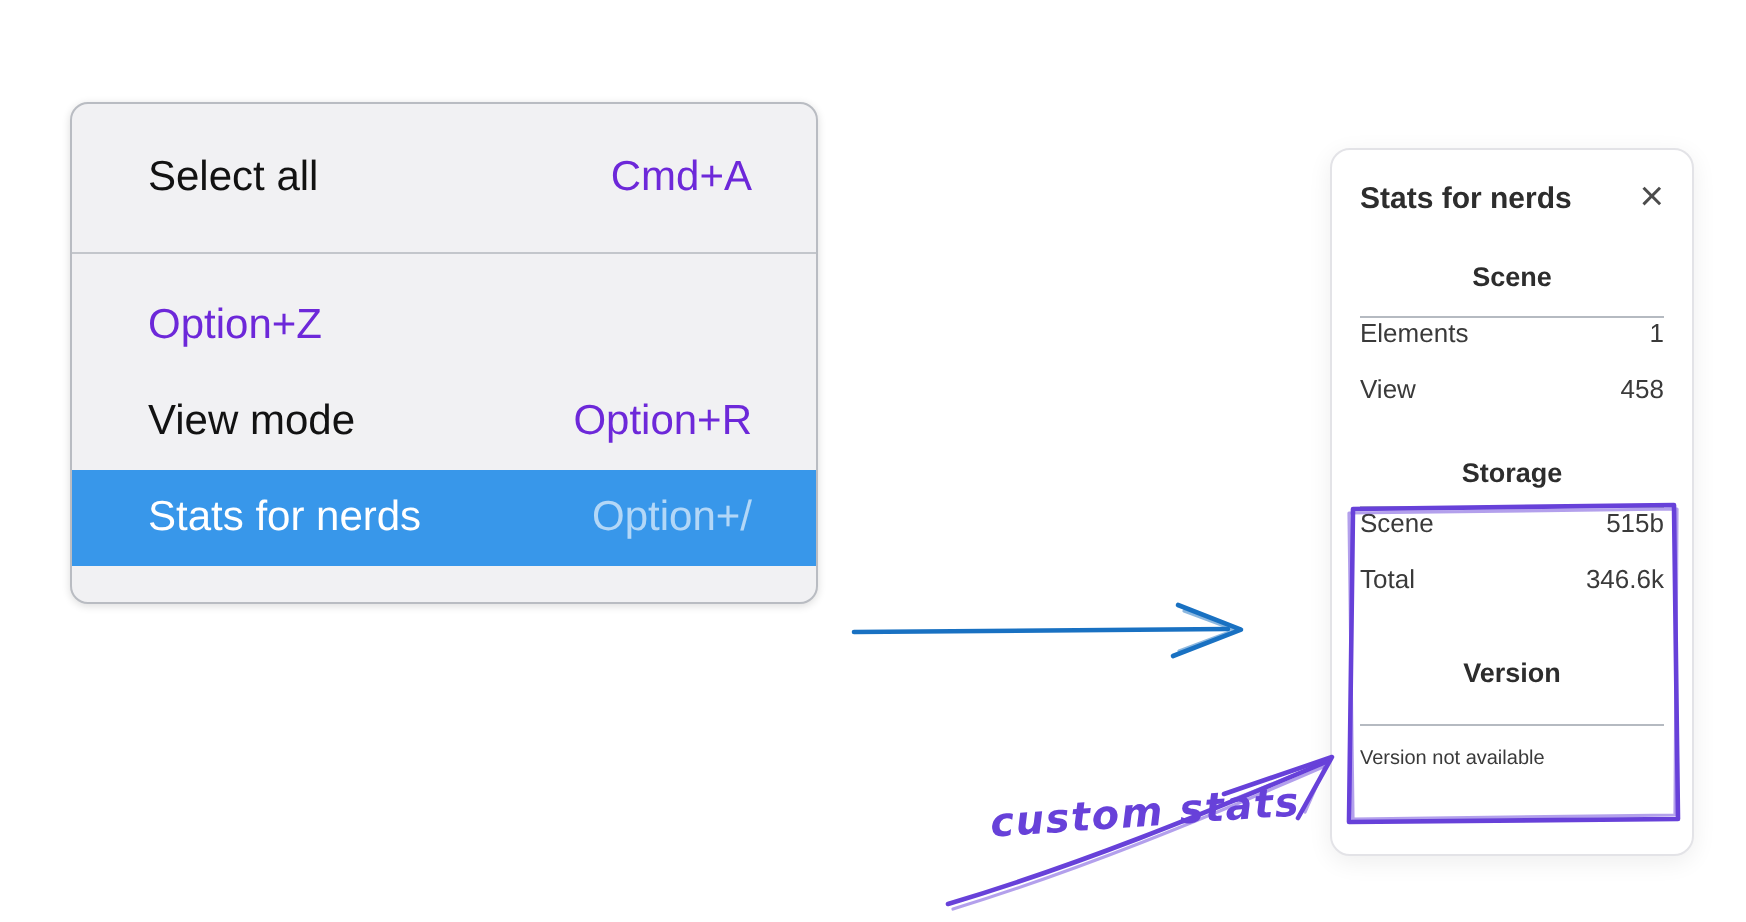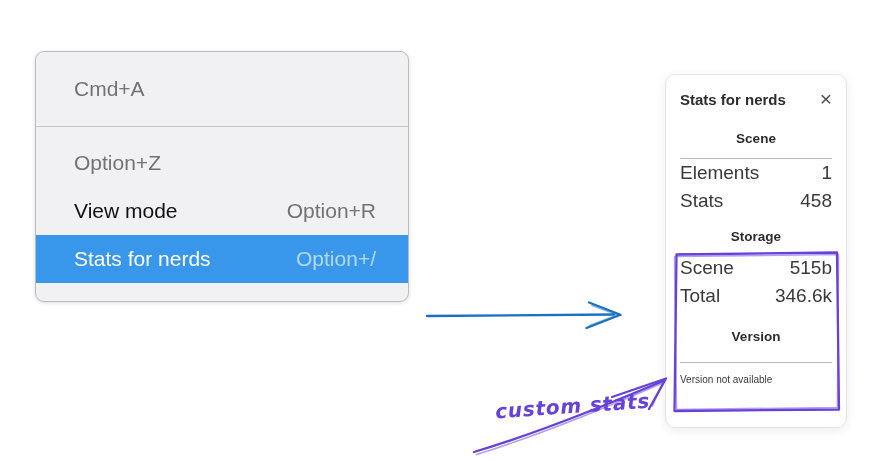--- a/index.html
+++ b/index.html
@@ -7,21 +7,21 @@
          font-family:"Liberation Sans",sans-serif;}
 
   
   .menu{position:absolute;left:35px;top:51px;width:374px;box-sizing:border-box;
         background:#f1f1f3;border:1px solid #b9bcc2;border-radius:9px;overflow:hidden;
         box-shadow:0 1px 4px rgba(0,0,0,.14);}
   .menu-section.top{padding:13px 0;}
   .menu-section.bottom{padding:12px 0 18px;}
   .menu-item{height:48px;display:flex;align-items:center;justify-content:space-between;
              padding:0 32px 0 38px;font-size:21px;color:#121212;cursor:default;}
-  .mi-shortcut{color:#737373;}
+  .mi-shortcut{color:#6d28d9;}
   .menu-item.highlighted{background:#3897ea;color:#ffffff;}
   .menu-item.highlighted .mi-shortcut{color:rgba(255,255,255,.62);}
   .menu-divider{border-top:1px solid #c3c6cb;height:0;}
 
   
   .panel{position:absolute;left:665px;top:74px;width:182px;height:354px;box-sizing:border-box;
          padding:0 14px;background:#ffffff;border:1px solid #e3e3e7;border-radius:10px;
          box-shadow:0 3px 12px rgba(0,0,0,.07);color:#3a3a3a;z-index:1;}
   .panel-header{display:flex;align-items:center;justify-content:space-between;
                 padding-top:13px;height:22px;}
@@ -29,41 +29,42 @@
   .close-btn{background:none;border:0;padding:0;margin:0;font-size:21px;line-height:20px;
              color:#4c4c4c;cursor:pointer;font-family:inherit;}
   .sec-h{text-align:center;font-weight:700;font-size:13.5px;color:#2d2d2d;height:18px;line-height:18px;}
   .sec-h.h-scene{margin-top:20px;}
   .sec-h.h-storage{margin-top:13px;}
   .sec-h.h-version{margin-top:18px;}
   .sec-div{border-top:1px solid #b5bac1;height:0;}
   .sec-div.d-scene{margin-top:10px;}
   .sec-div.d-storage{margin-top:7px;}
   .sec-div.d-version{margin-top:16px;}
-  .stat-row{display:flex;justify-content:space-between;align-items:center;height:28px;font-size:19px;gap:44px;}
+  .stat-row{display:flex;justify-content:space-between;height:28px;font-size:13px;gap:44px;}
   .note-row{height:32px;display:flex;align-items:center;font-size:10px;}
 
   
   .overlay{position:absolute;left:0;top:0;z-index:3;pointer-events:none;}
   .stroke-main{fill:none;stroke-width:2.3;stroke-linecap:round;stroke-linejoin:round;}
   .stroke-dup{fill:none;stroke-width:1.6;stroke-linecap:round;stroke-linejoin:round;opacity:.5;}
 
   
   .annotation-label{position:absolute;left:495px;top:394px;z-index:4;color:#6741d9;
         font-family:"DejaVu Sans",sans-serif;font-style:italic;font-weight:600;
         font-size:20px;letter-spacing:.8px;transform:rotate(-4deg);white-space:nowrap;}
 </style>
 </head>
 <body>
 
 <div class="stage">
 
   <div class="menu">
     <div class="menu-section top">
       <div class="menu-item">
+        <span class="mi-label">Select all</span>
         <span class="mi-shortcut">Cmd+A</span>
       </div>
     </div>
     <div class="menu-divider"></div>
     <div class="menu-section bottom">
       <div class="menu-item">
         <span class="mi-shortcut">Option+Z</span>
       </div>
       <div class="menu-item">
         <span class="mi-label">View mode</span>
@@ -84,21 +85,21 @@
       </button>
     </div>
 
     <div class="sec-h h-scene">Scene</div>
     <div class="sec-div d-scene"></div>
     <div class="stat-row">
       <span>Elements</span>
       <span>1</span>
     </div>
     <div class="stat-row">
-      <span>Stats</span>
+      <span>View</span>
       <span>458</span>
     </div>
 
     <div class="sec-h h-storage">Storage</div>
     <div class="sec-div d-storage"></div>
     <div class="stat-row">
       <span>Scene</span>
       <span>515b</span>
     </div>
     <div class="stat-row">

